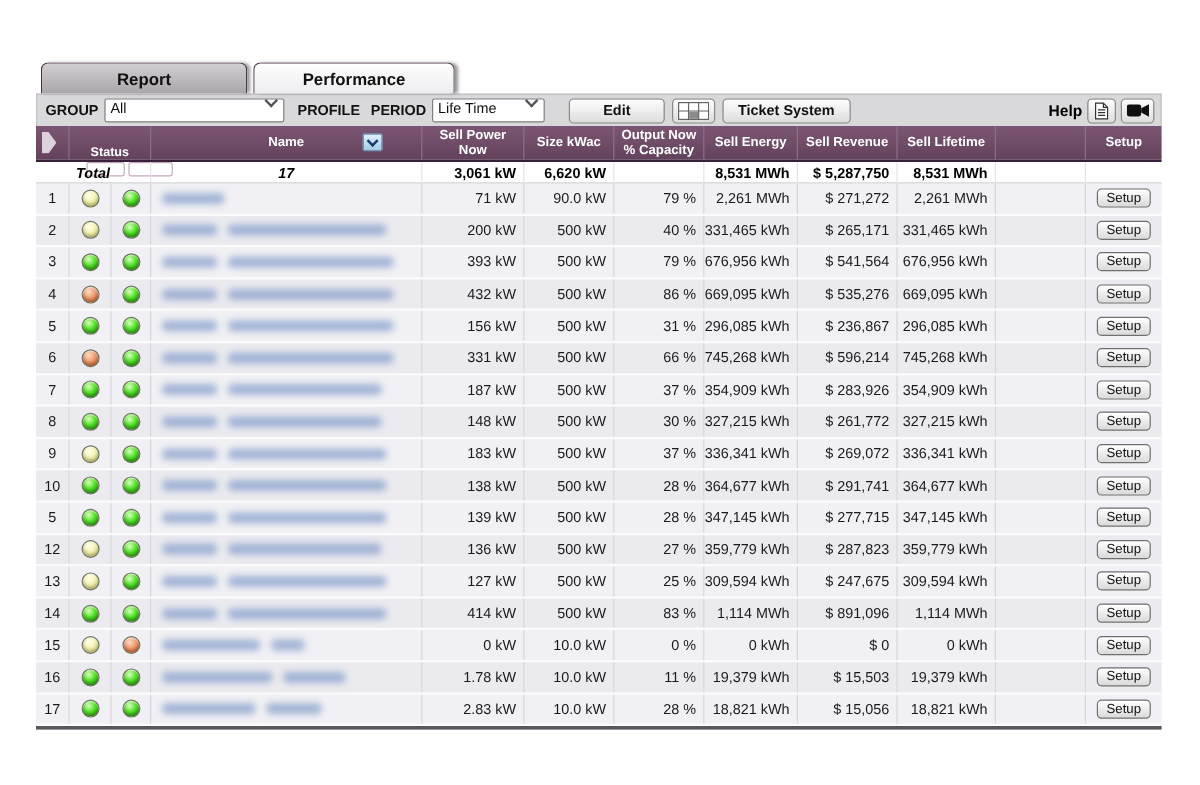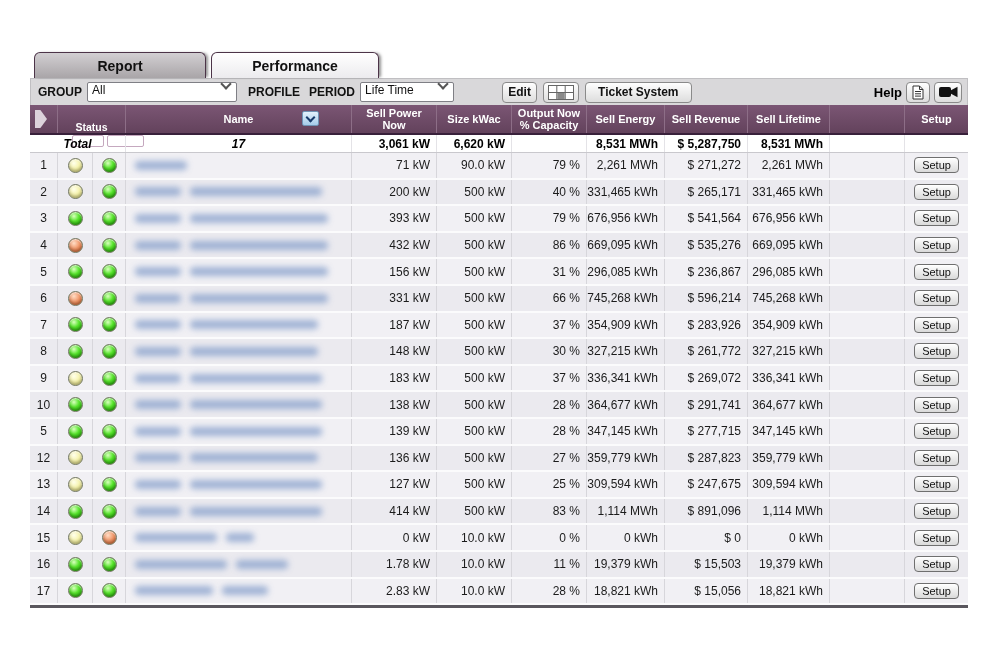--- a/index.html
+++ b/index.html
@@ -110,21 +110,21 @@
   <div class="select" style="width:150px">
     <span class="sval">All</span>
     <span class="chev"></span>
   </div>
   <span class="tlabel" style="margin-left:11px">PROFILE</span>
   <span class="tlabel" style="margin-left:9px">PERIOD</span>
   <div class="select" style="width:94px">
     <span class="sval">Life Time</span>
     <span class="chev"></span>
   </div>
-  <div class="tbtn" style="margin-left:48px;width:35px">Edit</div>
+  <div class="tbtn" style="margin-left:20px;width:80px">Edit</div>
   <div class="tbtn iconbtn" style="margin-left:6px;width:36px">
     <span>
       <svg width="26" height="15" viewBox="0 0 26 15">
         <rect x="0.5" y="0.5" width="25" height="14" fill="#ffffff" stroke="#666"></rect>
         <line x1="8.8" y1="0.5" x2="8.8" y2="14.5" stroke="#666"></line>
         <line x1="17.2" y1="0.5" x2="17.2" y2="14.5" stroke="#666"></line>
         <line x1="0.5" y1="7.5" x2="25.5" y2="7.5" stroke="#666"></line>
         <rect x="9.3" y="8" width="7.4" height="6" fill="#8a8a8a"></rect>
       </svg>
     </span>

